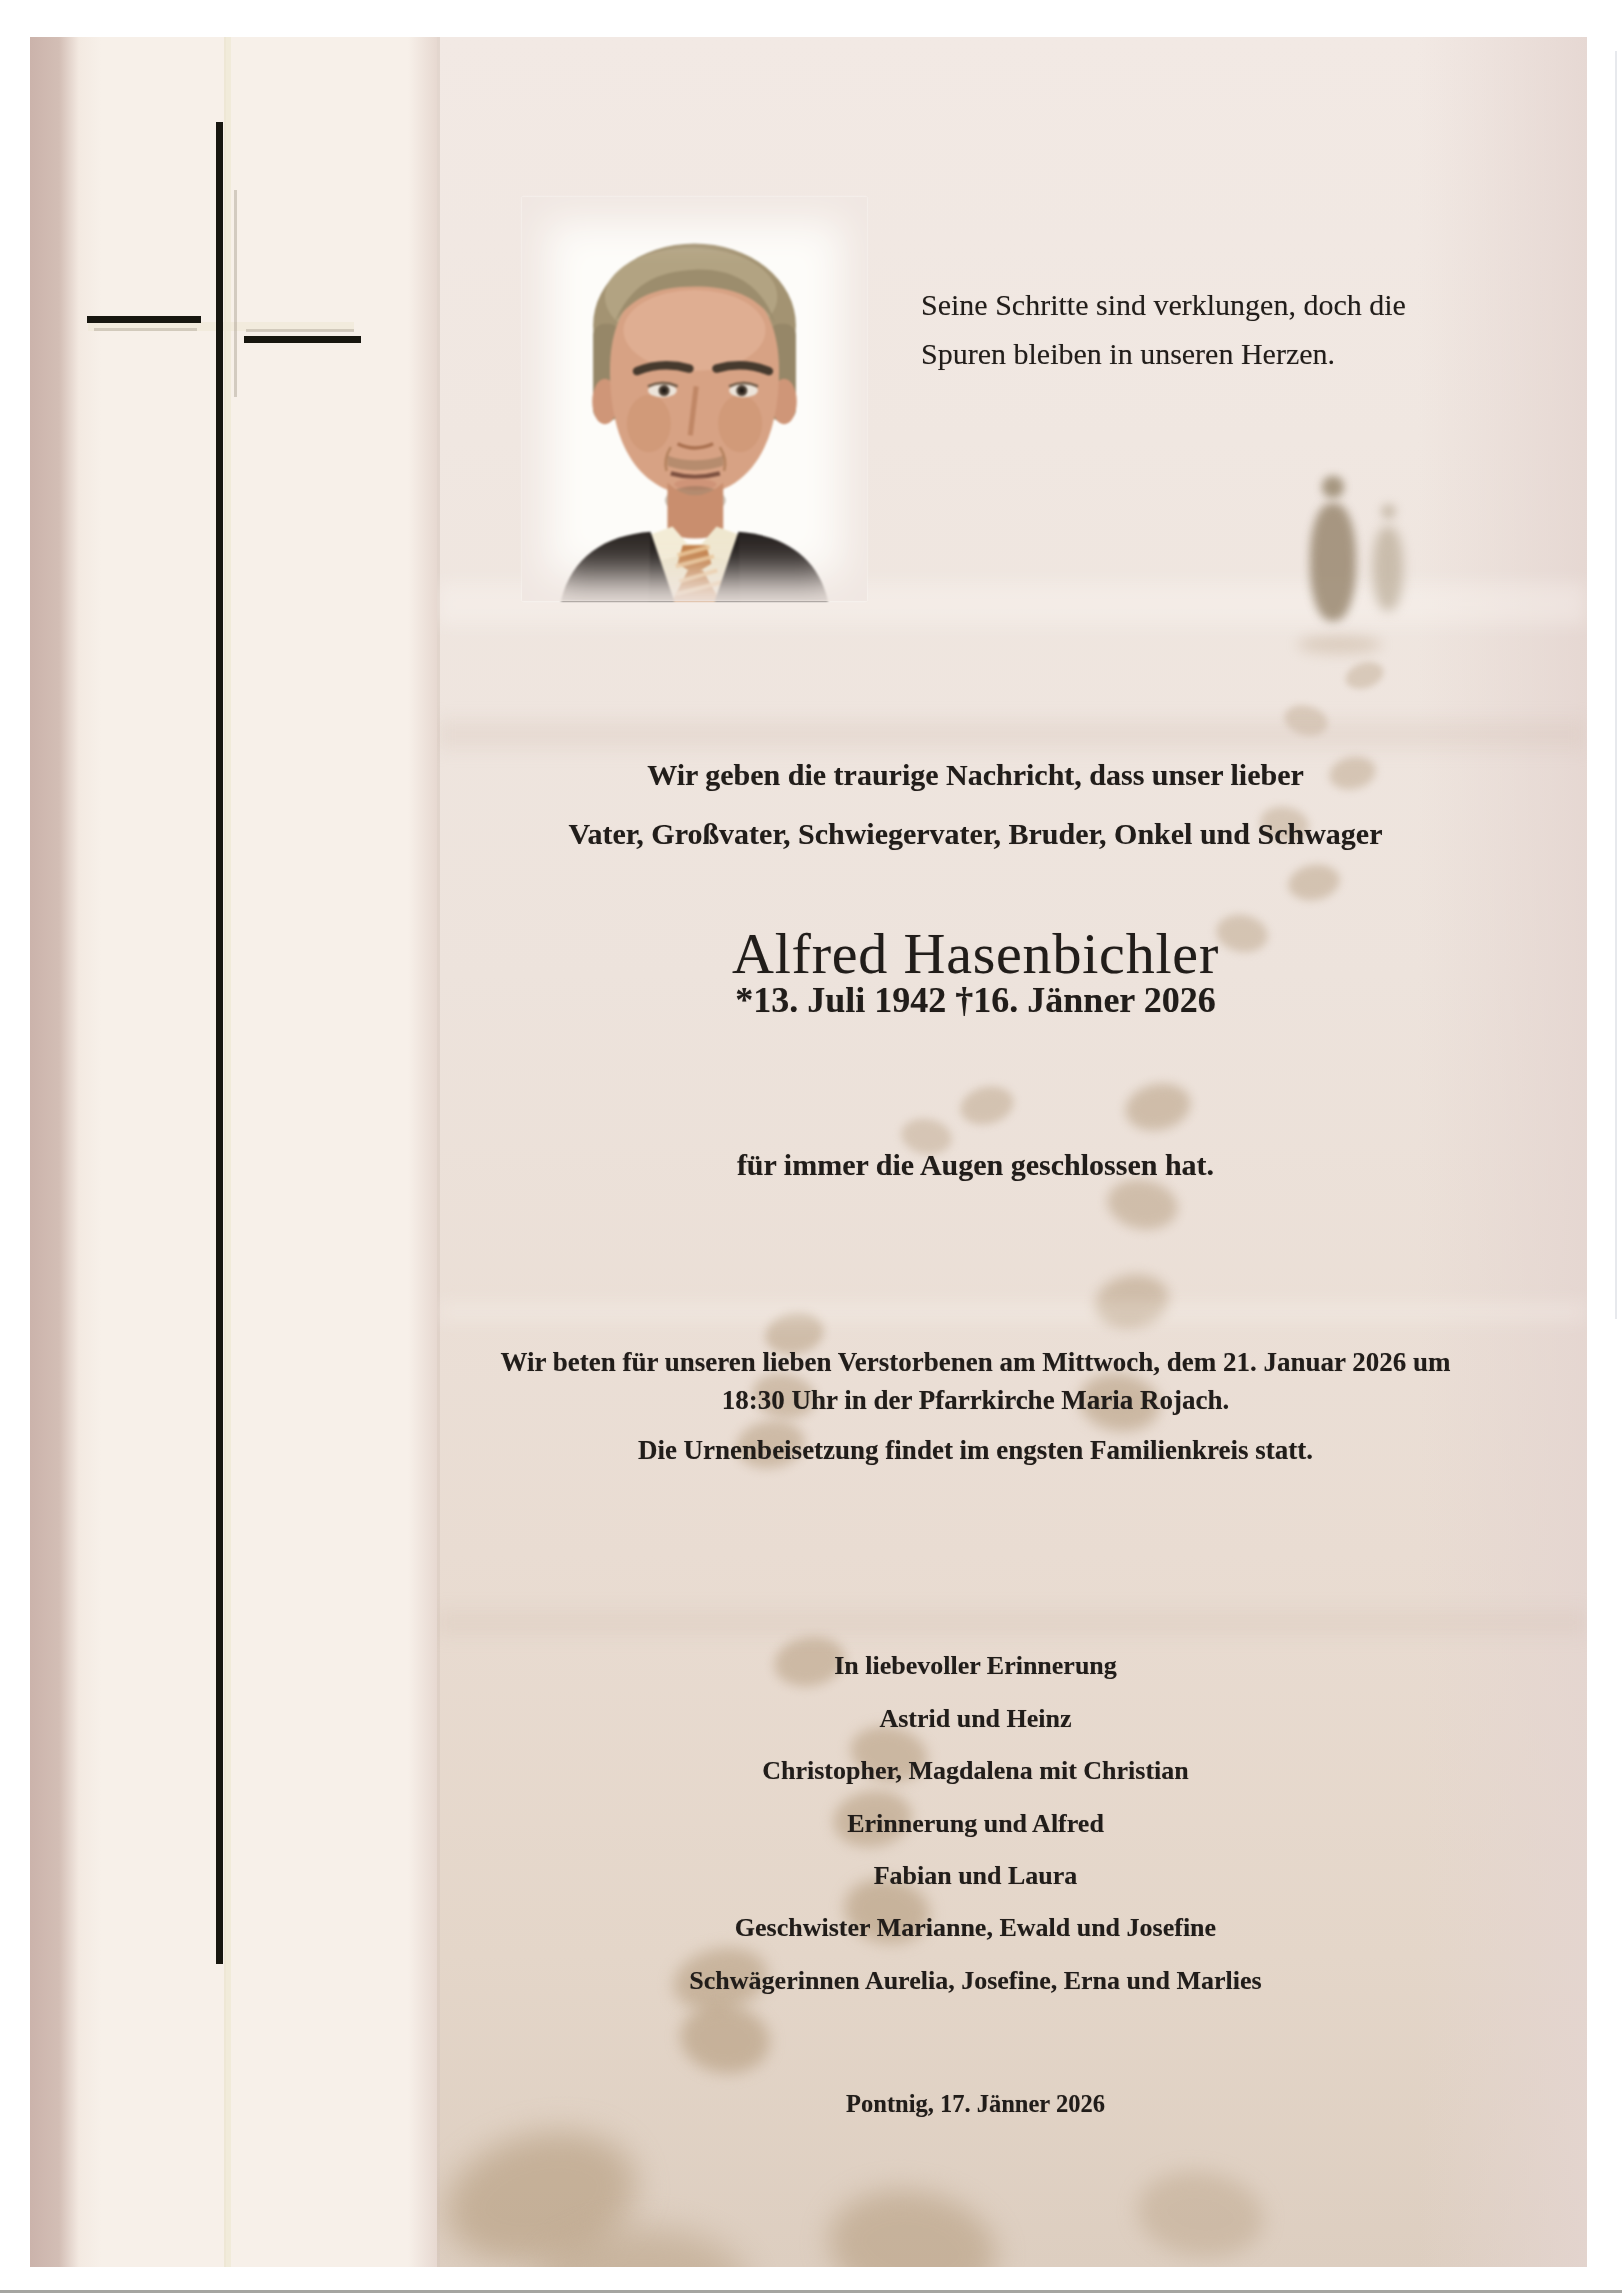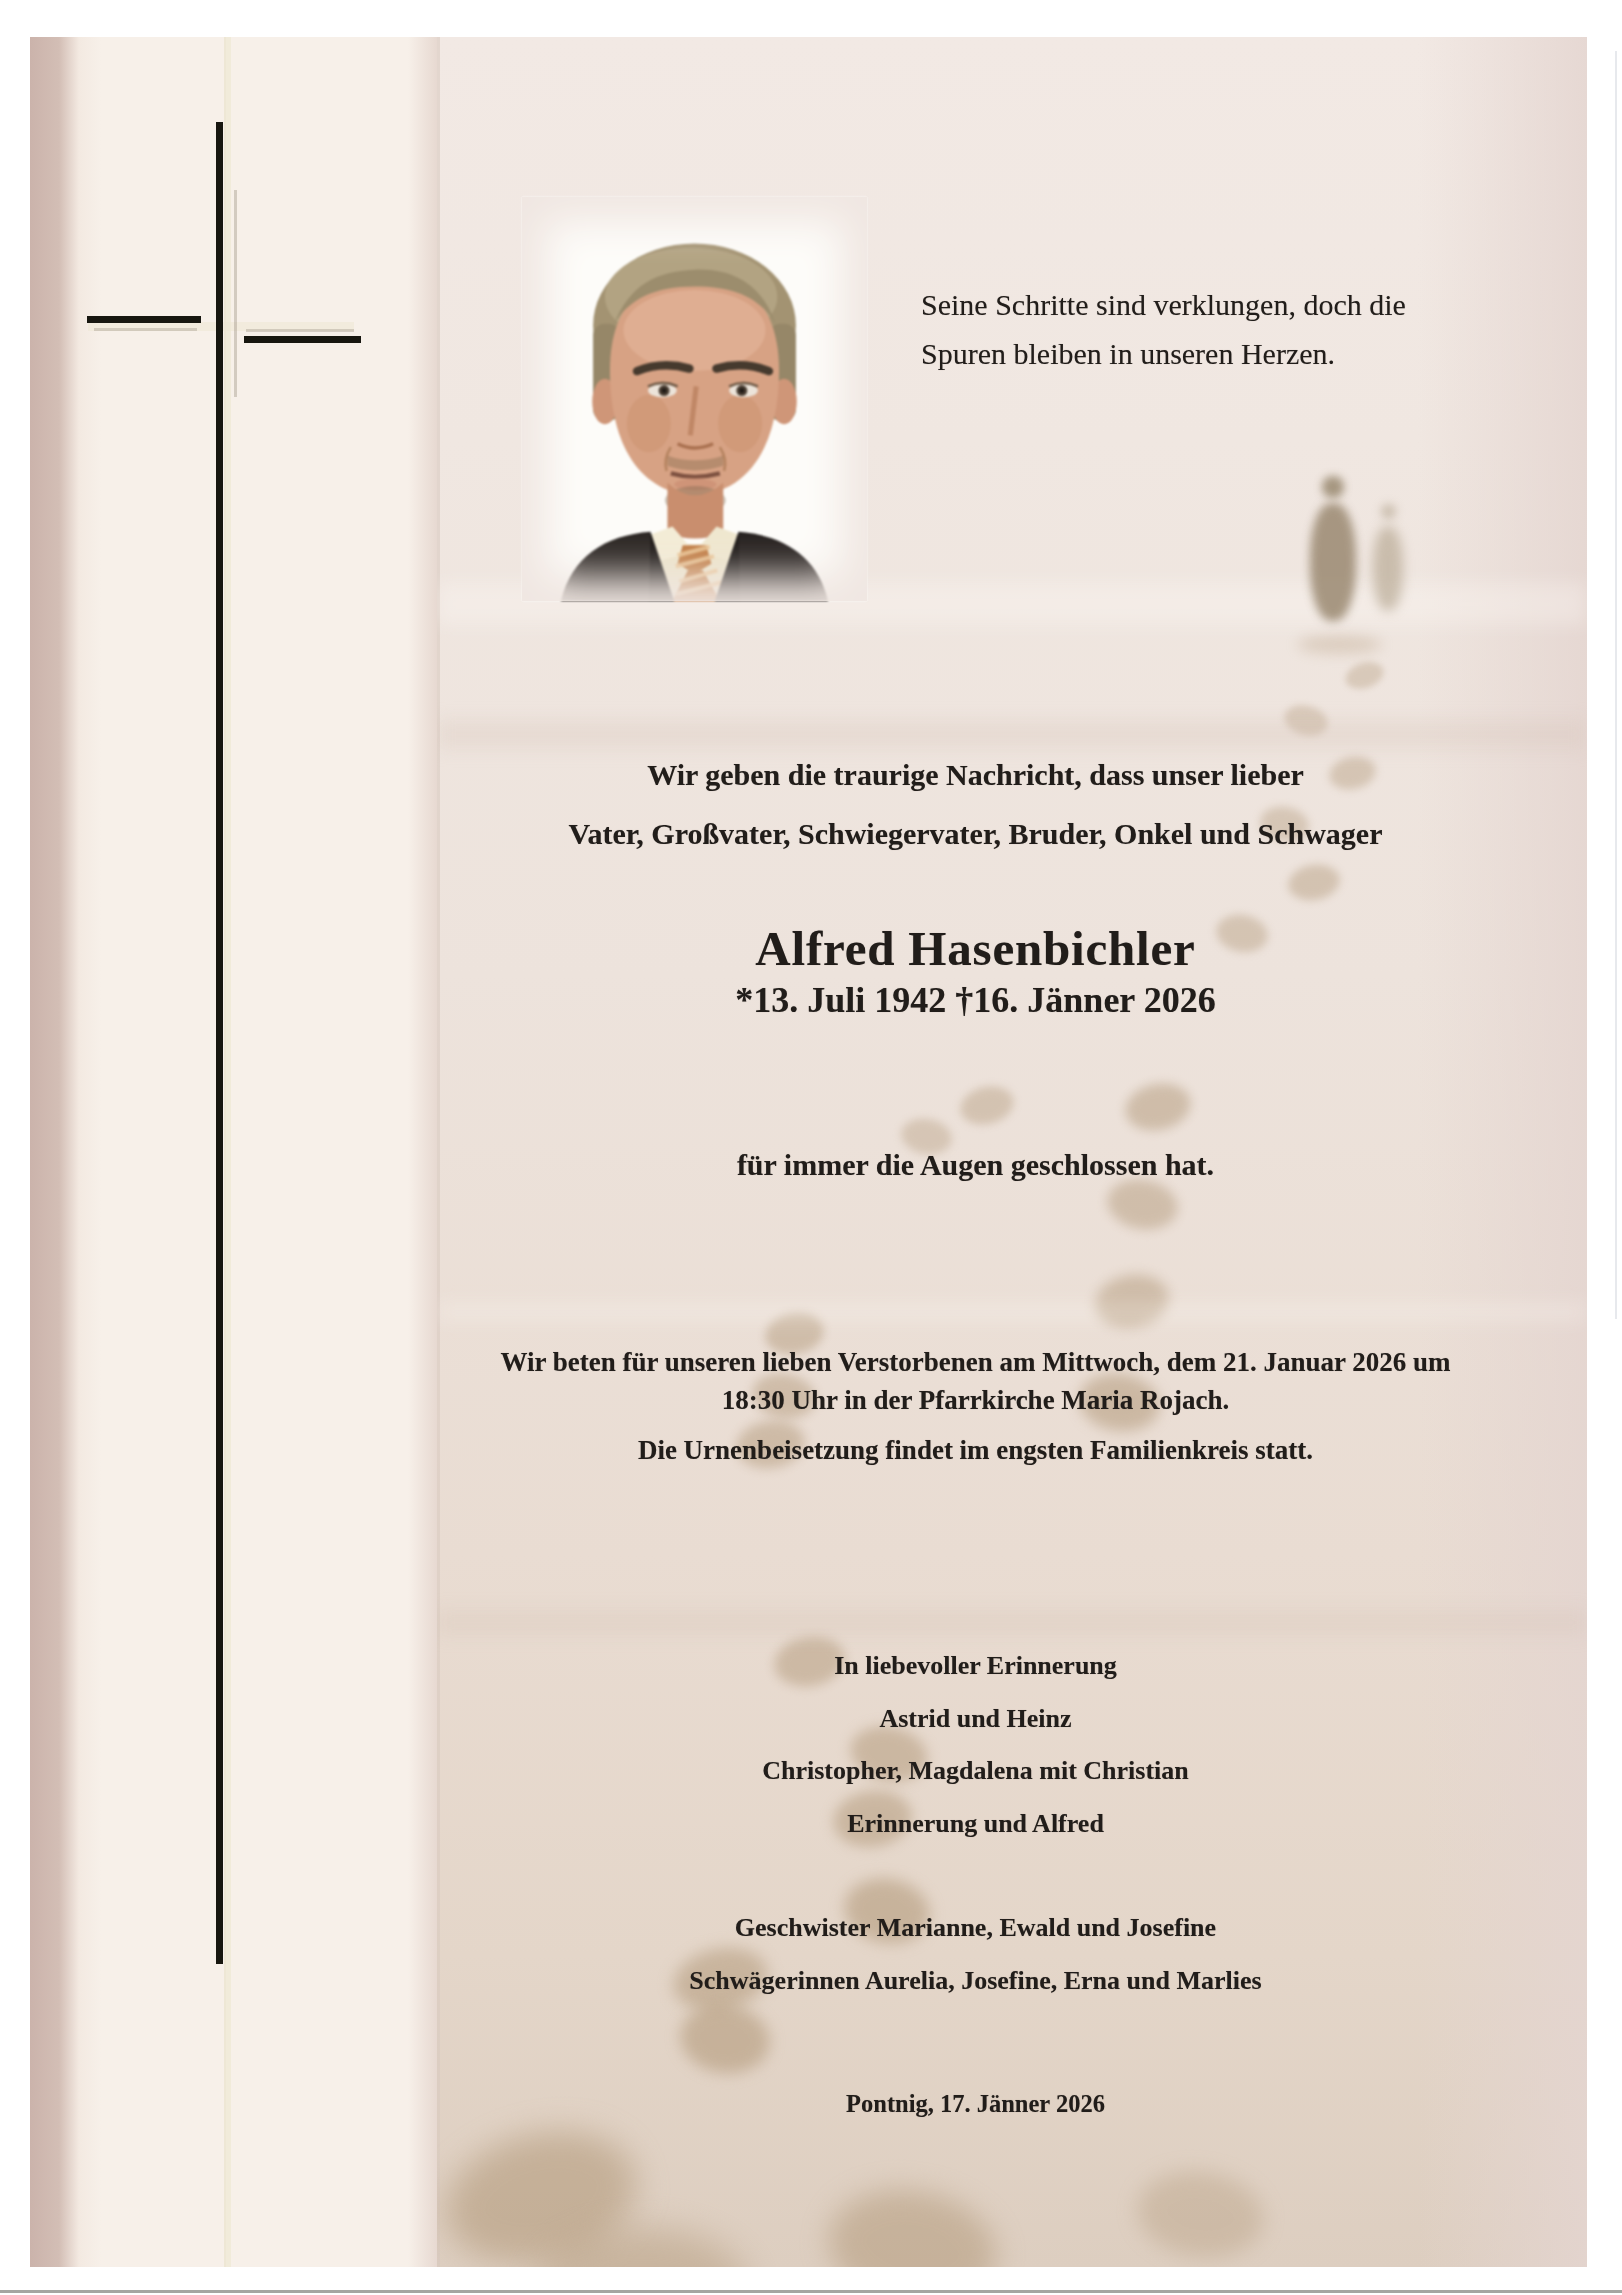--- a/index.html
+++ b/index.html
@@ -33,21 +33,21 @@
   .fig{position:absolute;border-radius:45%;}
   
   .photo{position:absolute;left:522px;top:197px;width:345px;height:404px;background:#fdfcf9;}
   .photo svg{display:block;filter:blur(0.8px);}
   .photo-fade{position:absolute;inset:0;box-shadow:inset 0 0 39px 25px #f0e7e2;pointer-events:none;}
   
   .txt{position:absolute;white-space:nowrap;text-shadow:0 0 0.8px rgba(45,38,32,.35);}
   .epitaph{left:921px;width:642px;text-align:left;font-size:30px;margin-top:28px;}
   .centerblock{left:439px;width:1073px;text-align:center;font-weight:bold;}
   .ann{font-size:30px;}
-  .deceased-name{font-size:49px;font-weight:bold;letter-spacing:0.8px;}
+  .deceased-name{font-size:58px;font-weight:normal;letter-spacing:0.8px;}
   .dates{font-size:36px;font-weight:bold;}
   .notice{font-size:30px;}
   .service{font-size:27px;}
   .mourner{font-size:26px;}
   .placedate{font-size:24.5px;}
   
   .scan-bottom{position:absolute;left:0;top:2290px;width:1623px;height:3.4px;background:#8f8e8a;opacity:.8;}
   .scan-right{position:absolute;left:1615px;top:51px;width:1.7px;height:1268px;background:#c9cfd6;opacity:.45;}
 </style>
 </head>
@@ -189,20 +189,21 @@
   <div class="txt centerblock notice" style="top:1148px">für immer die Augen geschlossen hat.</div>
 
   <div class="txt centerblock service" style="top:1347px">Wir beten für unseren lieben Verstorbenen am Mittwoch, dem 21. Januar 2026 um</div>
   <div class="txt centerblock service" style="top:1385px">18:30 Uhr in der Pfarrkirche Maria Rojach.</div>
   <div class="txt centerblock service" style="top:1435px">Die Urnenbeisetzung findet im engsten Familienkreis statt.</div>
 
   <div class="txt centerblock mourner" style="top:1704px">Astrid und Heinz</div>
   <div class="txt centerblock mourner" style="top:1651px">In liebevoller Erinnerung</div>
   <div class="txt centerblock mourner" style="top:1756px">Christopher, Magdalena mit Christian</div>
   <div class="txt centerblock mourner" style="top:1809px">Erinnerung und Alfred</div>
+  <div class="txt centerblock mourner" style="top:1861px">Fabian und Laura</div>
   <div class="txt centerblock mourner" style="top:1913px">Geschwister Marianne, Ewald und Josefine</div>
   <div class="txt centerblock mourner" style="top:1966px">Schwägerinnen Aurelia, Josefine, Erna und Marlies</div>
 
   <div class="txt centerblock placedate" style="top:2090px">Pontnig, 17. Jänner 2026</div>
 
   <div class="scan-bottom"></div>
   <div class="scan-right"></div>
 </div>
 
 

